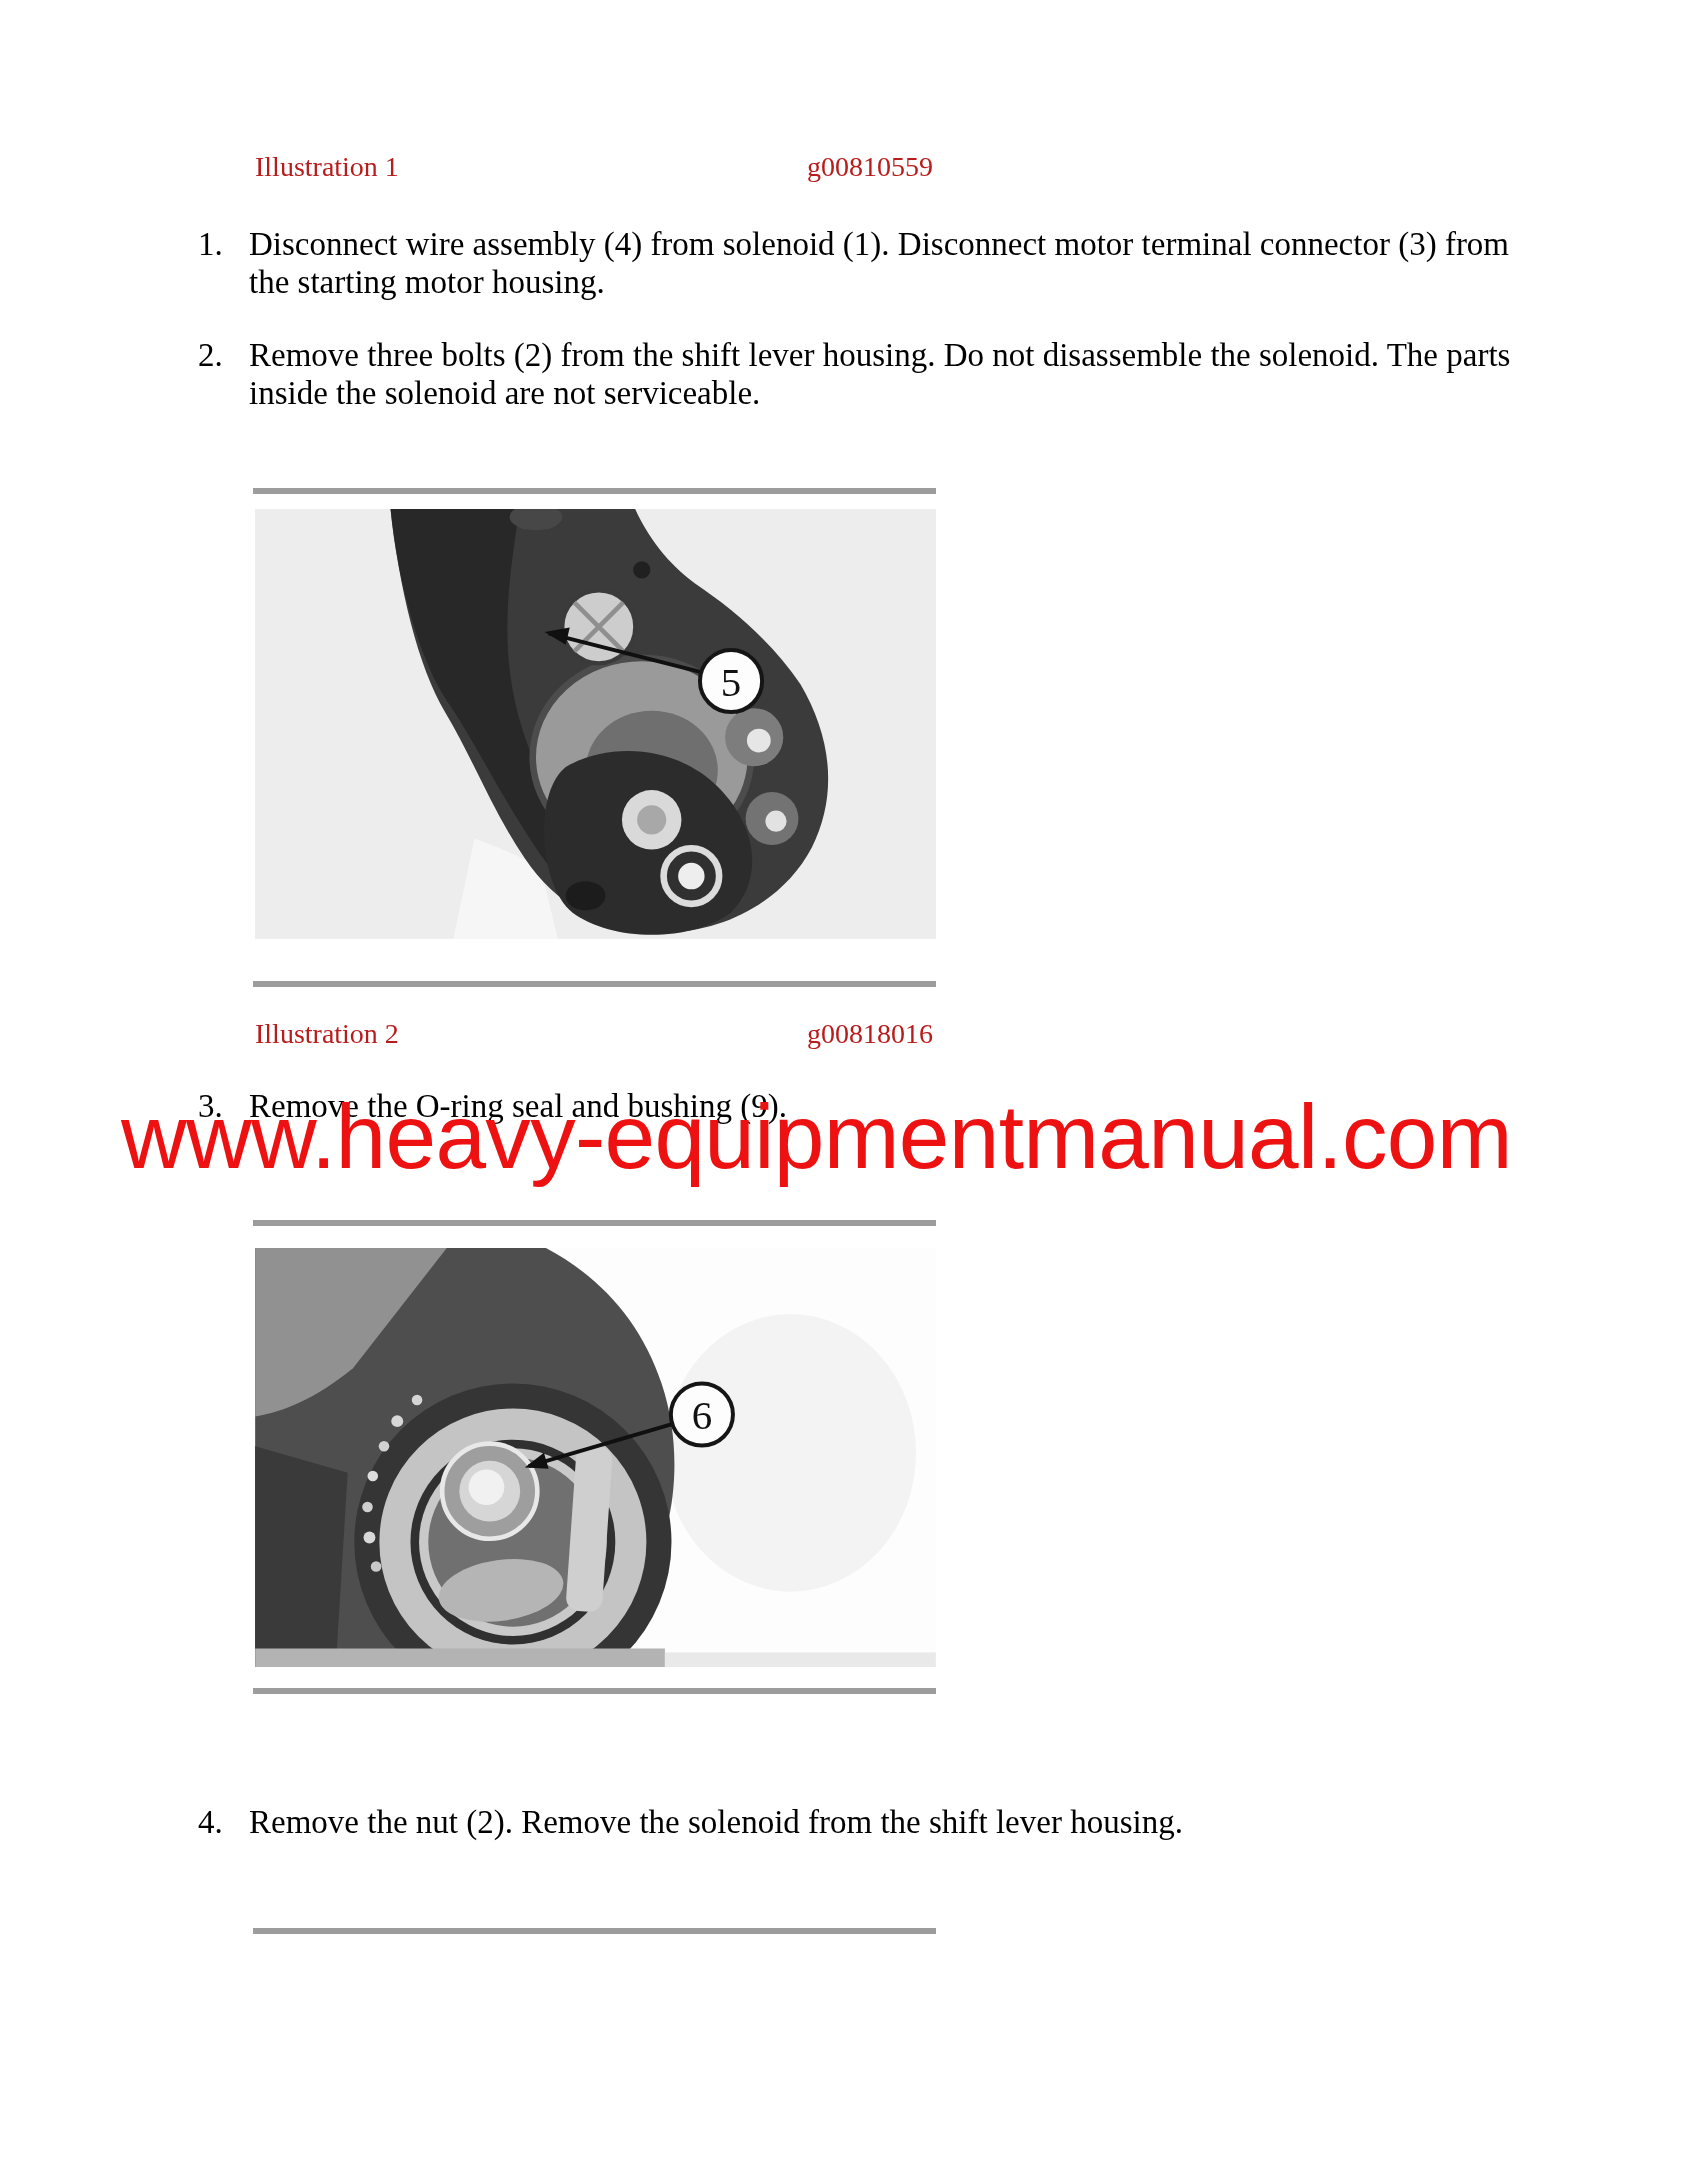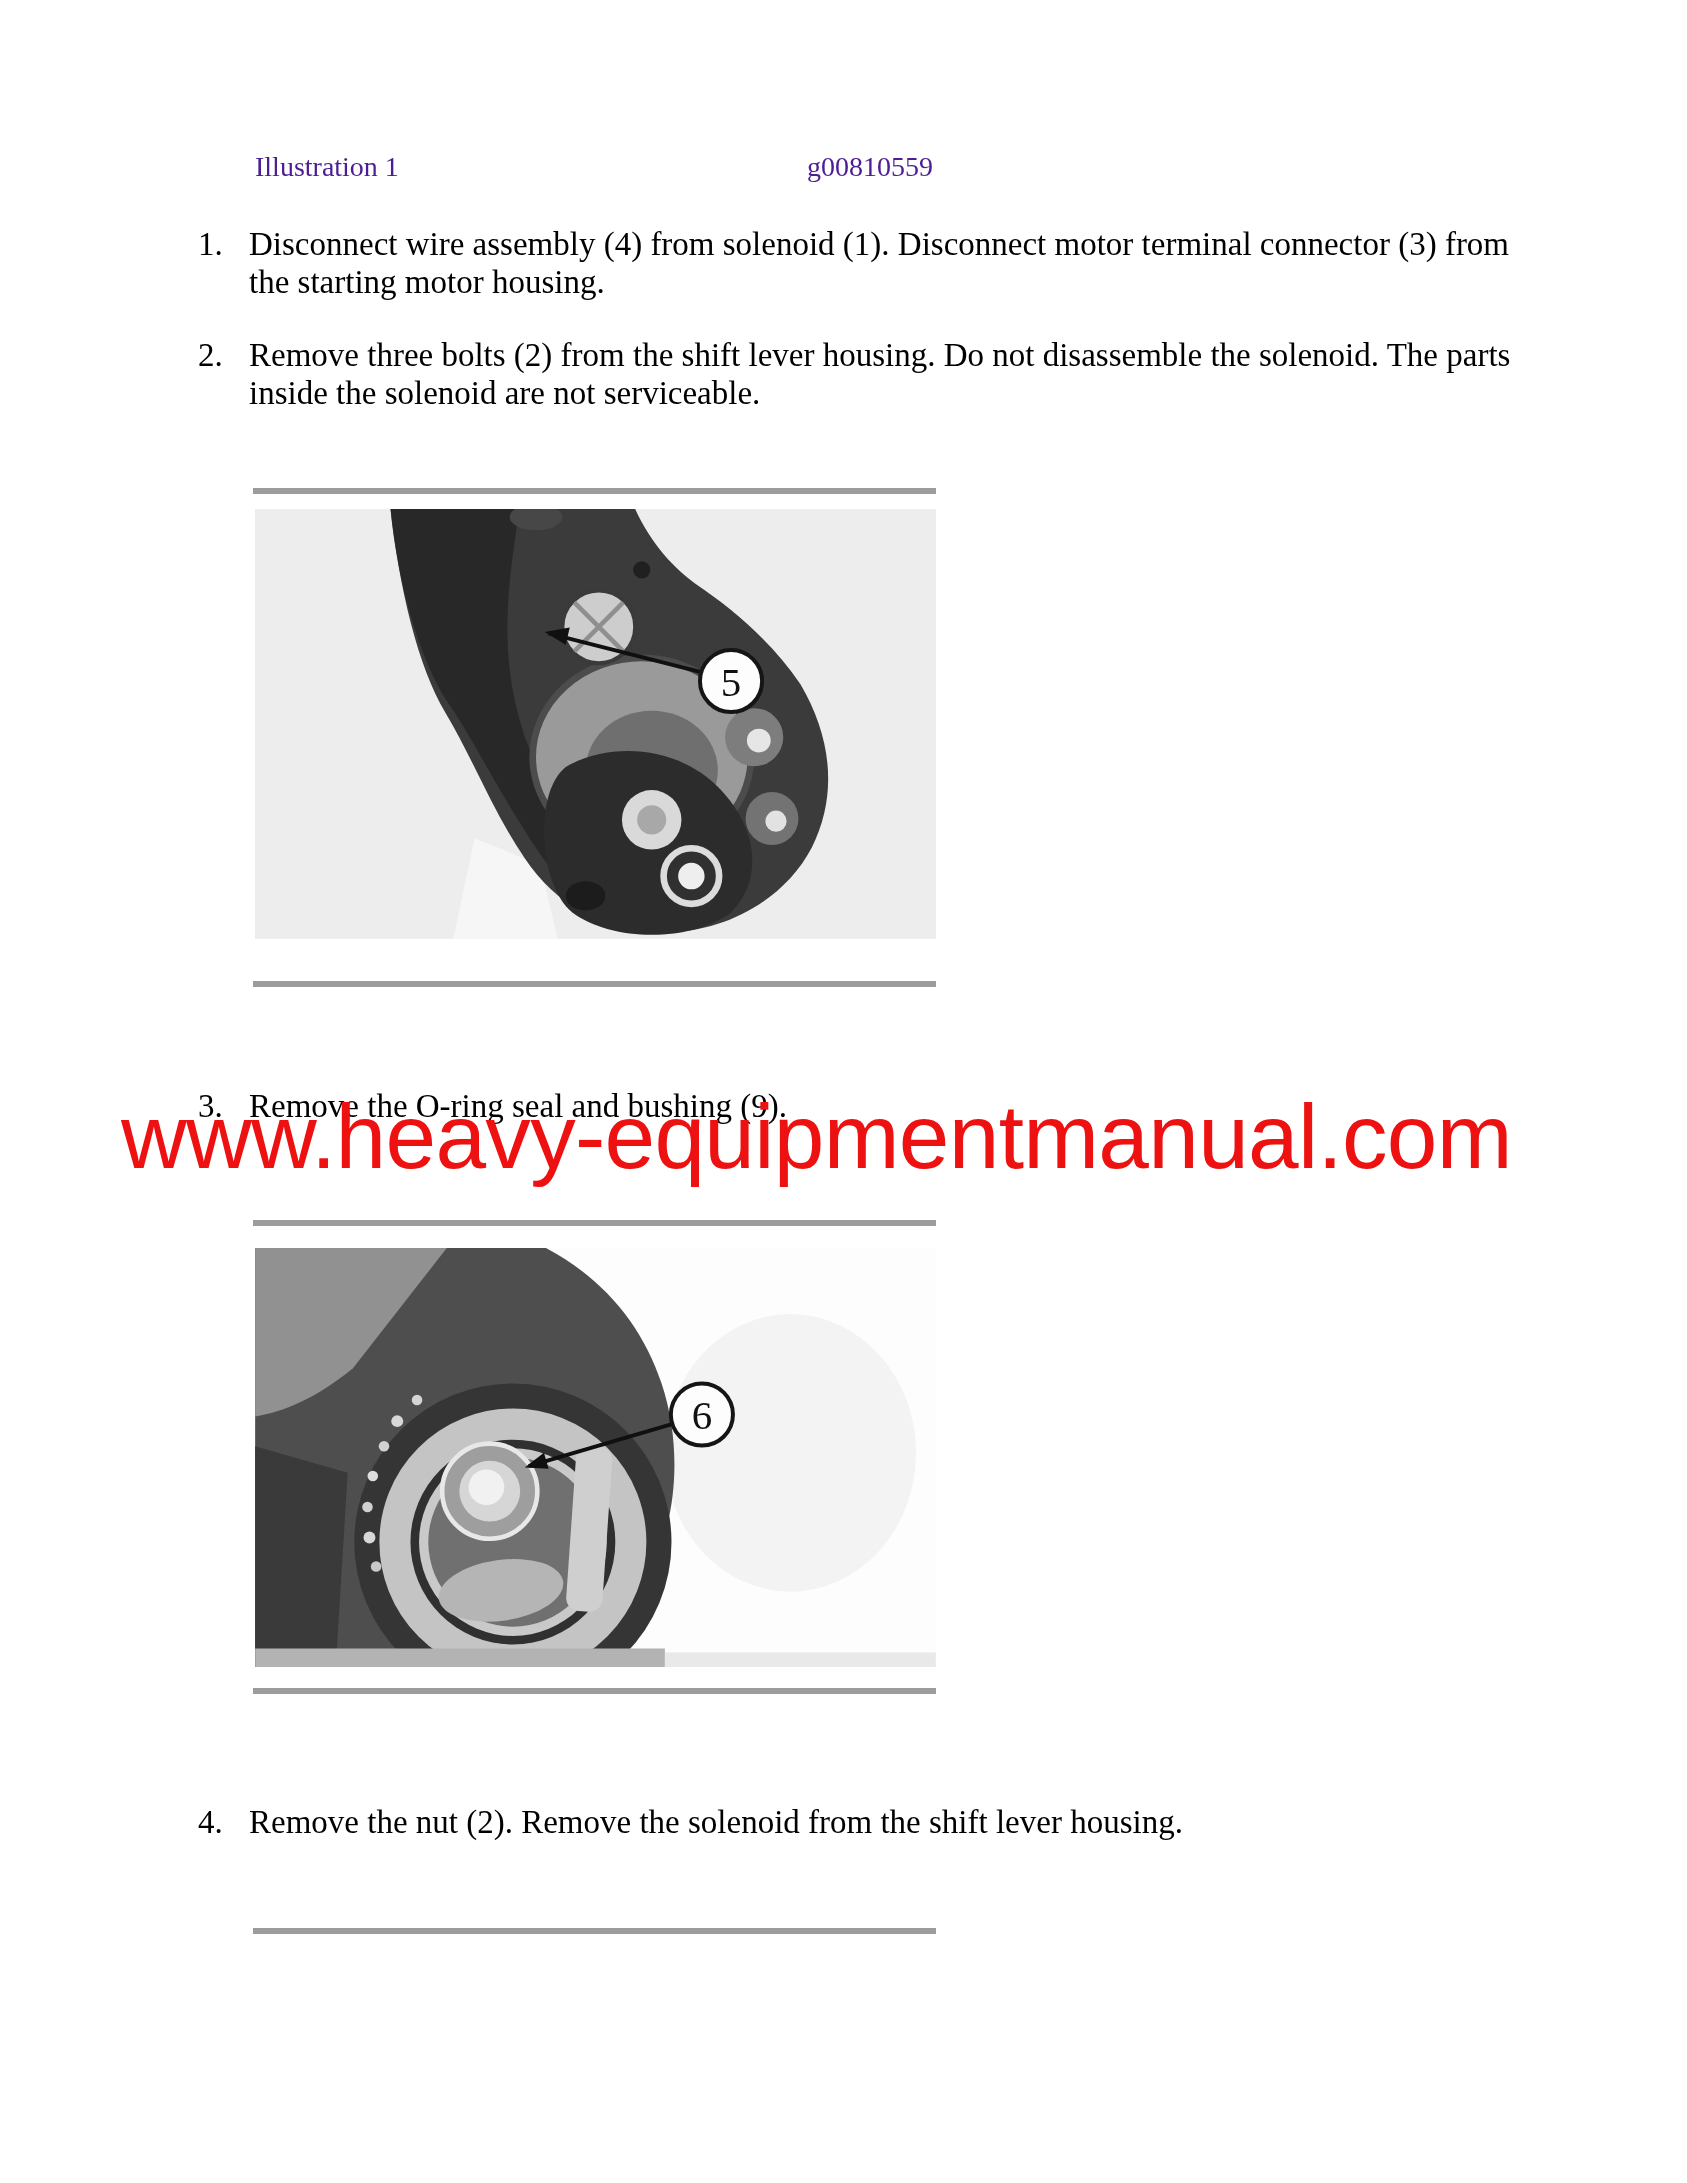--- a/index.html
+++ b/index.html
@@ -6,21 +6,21 @@
   html,body { background:#ffffff; }
   body {
     width:1687px; height:2183px; position:relative; overflow:hidden;
     font-family:"Liberation Serif", serif; color:#000000;
   }
   .page { position:absolute; inset:0; background:#ffffff; }
 
   .caption-row {
     position:absolute; left:255px; width:678px;
     display:flex; justify-content:space-between; align-items:baseline;
-    font-size:28px; line-height:1.2; color:#4c1d95;
+    font-size:28px; line-height:1.2; color:#b91c1c;
   }
 
   .step { position:absolute; left:198px; font-size:33px; line-height:38px; }
   .step .num { position:absolute; left:0; top:0; }
   .step .txt { margin-left:51px; width:1277px; }
 
   .rule {
     position:absolute; left:253px; width:683px; height:6px;
     background:#9c9c9c;
   }
@@ -104,20 +104,24 @@
       <polygon points="438,186 476,179 470,205" fill="#101010"></polygon>
     </g>
     <g>
       <circle cx="720" cy="260" r="47" fill="#fdfdfd" stroke="#151515" stroke-width="6"></circle>
       <text class="callout-num" x="720" y="282" text-anchor="middle">5</text>
     </g>
   </svg>
 
   <div class="rule" style="top:981px;"></div>
 
+  <div class="caption-row" style="top:1017px;">
+    <span>Illustration 2</span>
+    <span>g00818016</span>
+  </div>
 
   <div class="step" style="top:1087px;">
     <span class="num">3.</span>
     <div class="txt">Remove the O-ring seal and bushing (9).</div>
   </div>
 
   <div class="watermark" style="color: rgb(238, 17, 17);">www.heavy-equipmentmanual.com</div>
 
   <div class="rule" style="top:1220px;"></div>
 

